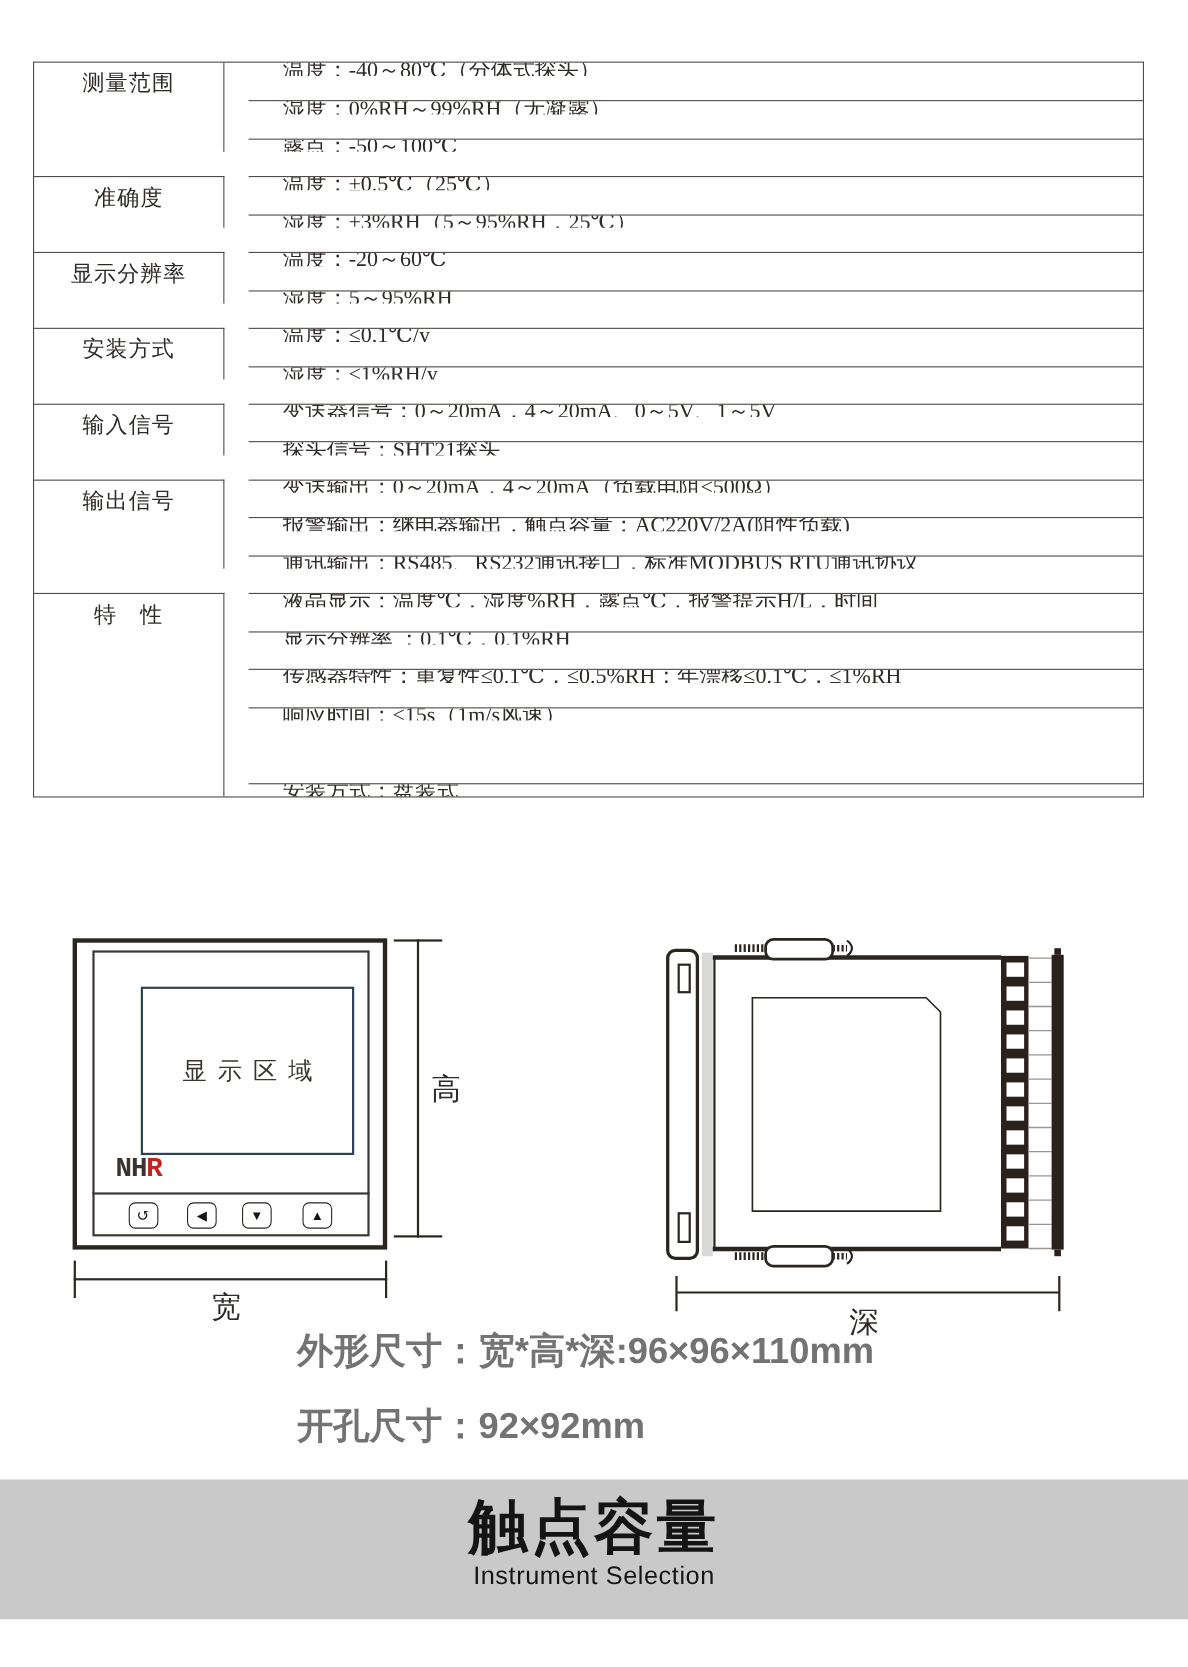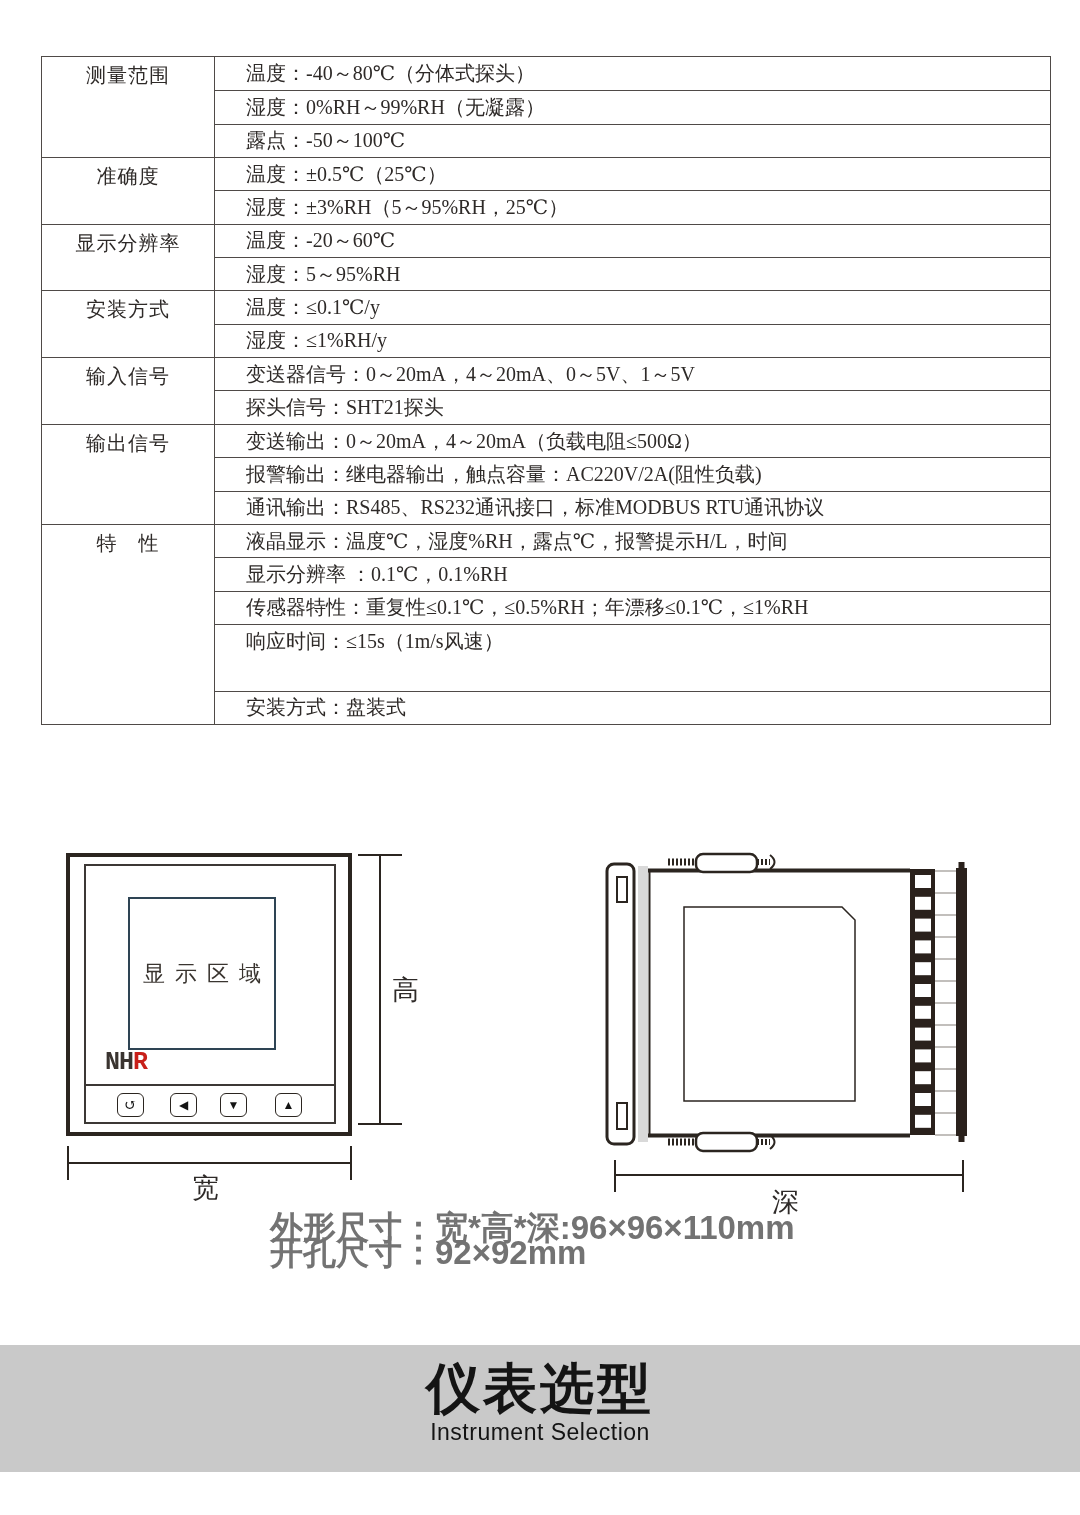--- a/index.html
+++ b/index.html
@@ -3,25 +3,26 @@
 <meta charset="utf-8">
 <style>
   * { margin:0; padding:0; box-sizing:border-box; }
   html,body { background:#ffffff; }
   body {
     width:1080px; height:1515px; position:relative; overflow:hidden;
     font-family:"Liberation Serif","DejaVu Serif",serif; color:#2e2a28;
   }
   
   .spec-table{
-    position:absolute; left:41px; top:56px; width:1010px; height:669px;
+    position:absolute; left:30px; top:56px; width:1010px; height:669px;
     display:grid; grid-template-columns:173px 1fr;
     grid-template-rows:repeat(20, 1fr);
     border:1.5px solid #4f4a47; background:#fff;
     font-size:20px;
+    gap:22px;
   }
   .cat{
     grid-column:1; border-right:1.5px solid #4f4a47;
     display:flex; justify-content:center; align-items:flex-start;
     padding-top:5px; letter-spacing:1px;
   }
   .val{
     grid-column:2; display:flex; align-items:center; padding-left:31px;
     white-space:nowrap; overflow:hidden;
   }
@@ -30,21 +31,21 @@
   
   .fv-outer{
     position:absolute; left:66px; top:853px; width:286px; height:283px;
     border:4px solid #2b2520; background:#fff;
   }
   .fv-inner{
     position:absolute; left:14px; top:7px; width:252px; height:260px;
     border:2px solid #3c3835;
   }
   .fv-display{
-    position:absolute; left:42px; top:31px; width:148px; height:153px;
+    position:absolute; left:42px; top:31px; width:194px; height:153px;
     border:2.5px solid #2e4454; display:flex; align-items:center; justify-content:center;
     font-size:22px; letter-spacing:10px; padding-left:10px; color:#3a3530;
   }
   .fv-logo{
     position:absolute; left:19px; top:182px; font-family:Liberation Mono, monospace;
     font-weight:bold; font-size:25px; letter-spacing:-1px; color:#3a3430;
   }
   .fv-logo .red{ color:#c8201a; }
   .fv-divider{
     position:absolute; left:-2px; top:218px; width:252px; height:2px; background:#3c3835;
@@ -67,21 +68,21 @@
   
   .sv-svg{ position:absolute; left:600px; top:846px; }
   .sv-depth-label{ position:absolute; left:772px; top:1184px; font-size:27px; }
 
   
   .dim-note{
     position:absolute; left:270px; font-family:"Liberation Sans",sans-serif;
     font-weight:bold; font-size:33px; color:#737373; white-space:nowrap;
   }
   .dim-note.n1{ top:1206px; }
-  .dim-note.n2{ top:1231px; }
+  .dim-note.n2{ top:1274px; }
 
   
   .banner{
     position:absolute; left:0; top:1345px; width:1080px; height:127px;
     background:#c9c9c9; text-align:center;
     font-family:"Liberation Sans",sans-serif; color:#141414;
   }
   .banner-title{ margin-top:13px; font-size:54px; font-weight:bold; letter-spacing:3px; line-height:60px; }
   .banner-sub{ font-size:23px; letter-spacing:0.5px; line-height:28px; }
 </style>
@@ -210,15 +211,15 @@
   <line x1="15" y1="314" x2="15" y2="346" stroke="#2b2520" stroke-width="2"></line>
   <line x1="363" y1="314" x2="363" y2="346" stroke="#2b2520" stroke-width="2"></line>
   <line x1="15" y1="329" x2="363" y2="329" stroke="#2b2520" stroke-width="2"></line>
 </svg>
 <div class="sv-depth-label">深</div>
 
 <div class="dim-note n1">外形尺寸：宽*高*深:96×96×110mm</div>
 <div class="dim-note n2">开孔尺寸：92×92mm</div>
 
 <div class="banner">
-  <div class="banner-title">仪表选型</div>
+  <div class="banner-title">触点容量</div>
   <div class="banner-sub">Instrument Selection</div>
 </div>
 
 </body></html>

